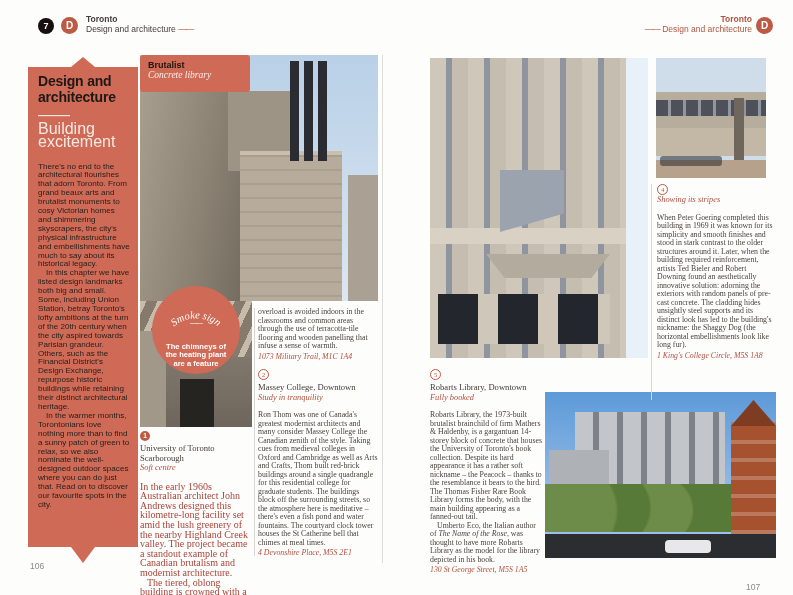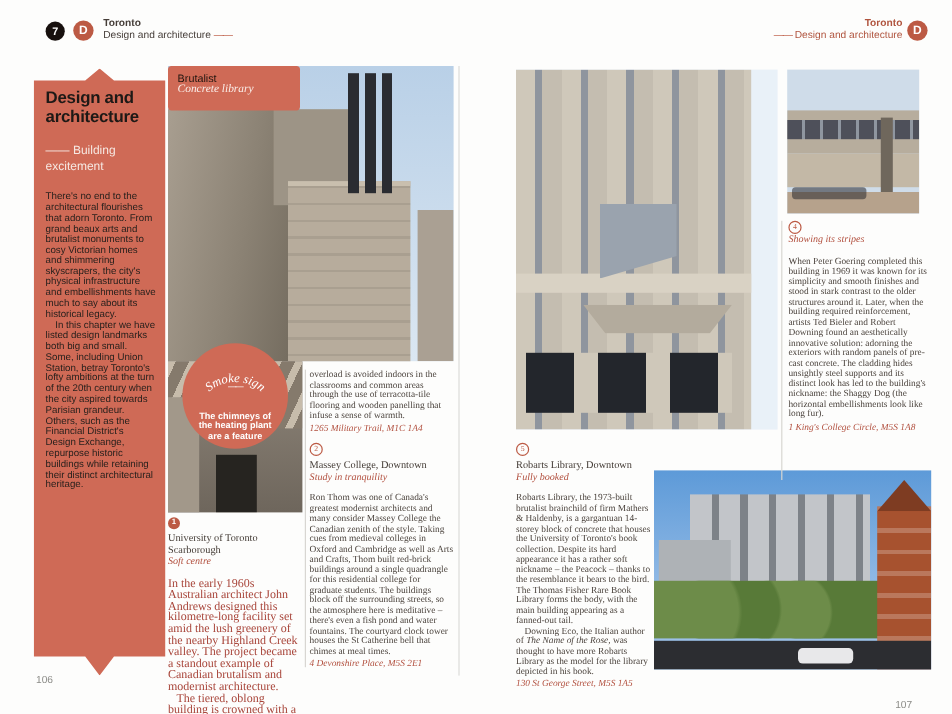--- a/index.html
+++ b/index.html
@@ -16,31 +16,31 @@
   .hdr-text b{display:block;}
   .hdr-right{text-align:right;color:#b0543e;}
   .red-dash{color:#bc5a44;letter-spacing:-1px;}
 
   
   #sidebar{left:28px;top:57px;width:110px;height:506px;background:#cf6a56;
            clip-path:polygon(0 10px,43px 10px,55px 0,67px 10px,110px 10px,
                              110px 490px,67px 490px,55px 506px,43px 490px,0 490px);
            box-sizing:border-box;padding:17px 8px 0 10px;}
   .sb-title{font-weight:bold;font-size:14px;line-height:15.5px;color:#1d1916;letter-spacing:-.2px;}
-  .sb-sub{margin-top:14px;font-size:10px;line-height:13.5px;color:#f6e8e2;}
+  .sb-sub{margin-top:3px;font-size:16px;line-height:13.5px;color:#f6e8e2;}
   .sb-body{margin-top:14px;width:92px;font-size:8.1px;line-height:8.9px;color:#29211d;}
   .sb-body p{margin:0;}
   .sb-body p.ind{text-indent:8px;}
 
   .pagenum{font-size:8.5px;color:#8b8b87;}
 
   
   #tag{left:140px;top:55px;width:110px;height:37px;background:#cf6a56;border-radius:3px;
        box-sizing:border-box;padding:5px 0 0 8px;z-index:4;}
-  .tag1{font-weight:normal;font-size:9px;color:#20150f;line-height:10px;}
+  .tag1{font-weight:bold;font-size:9px;color:#20150f;line-height:10px;}
   .tag2{font-style:italic;font-size:9.5px;color:#fbeee9;line-height:11px;font-family:"Liberation Serif",serif;}
 
   
   .photo{overflow:hidden;}
   .photo *{position:absolute;}
   #photoA{left:140px;top:55px;width:238px;height:246px;background:linear-gradient(#b9d0e7,#dbe7f2);z-index:1;}
   #photoA .bl{left:0;top:36px;width:100px;height:210px;background:linear-gradient(100deg,#a89e90,#8b8274 60%,#756d60);}
   #photoA .tw{left:88px;top:36px;width:62px;height:80px;background:#9d9486;}
   #photoA .bm{left:100px;top:96px;width:102px;height:150px;background:#b7ac9c;border-top:4px solid #c9bfae;
               background-image:repeating-linear-gradient(180deg,rgba(0,0,0,.08) 0 2px,transparent 2px 14px);}
@@ -135,20 +135,21 @@
   <div class="abs hdr-badge" style="left:756px;top:17px;">D</div>
 
   <div class="abs" id="fold"></div>
 
   <div class="abs" id="sidebar">
     <div class="sb-title">Design and architecture</div>
     <div class="sb-sub">—— Building excitement</div>
     <div class="sb-body">
       <p>There's no end to the architectural flourishes that adorn Toronto. From grand beaux arts and brutalist monuments to cosy Victorian homes and shimmering skyscrapers, the city's physical infrastructure and embellishments have much to say about its historical legacy.</p>
       <p class="ind">In this chapter we have listed design landmarks both big and small. Some, including Union Station, betray Toronto's lofty ambitions at the turn of the 20th century when the city aspired towards Parisian grandeur. Others, such as the Financial District's Design Exchange, repurpose historic buildings while retaining their distinct architectural heritage.</p>
+      <p class="ind">In the warmer months, Torontonians love nothing more than to find a sunny patch of green to relax, so we also nominate the well-designed outdoor spaces where you can do just that. Read on to discover our favourite spots in the city.</p>
     </div>
   </div>
 
   <div class="abs photo" id="photoA">
     <div class="bl"></div>
     <div class="tw"></div>
     <div class="bm"></div>
     <div class="ch"></div>
     <div class="br"></div>
   </div>
@@ -185,21 +186,21 @@
       <p class="ind">The tiered, oblong building is crowned with a distinctive row of three chimneys. Austerity</p>
     </div>
   </div>
 
   <div class="abs vrule" style="left:254px;top:308px;height:248px;"></div>
 
   <div class="abs ent" style="left:258px;top:308px;width:120px;">
     <div class="ent-body" style="margin-top:0;">
       <p>overload is avoided indoors in the classrooms and common areas through the use of terracotta-tile flooring and wooden panelling that infuse a sense of warmth.</p>
     </div>
-    <div class="addr">1265 Military Trail, M1C 1A4</div>
+    <div class="addr">1073 Military Trail, M1C 1A4</div>
   </div>
 
   <div class="abs ent" style="left:258px;top:369px;width:120px;">
     <div class="num-ring">2</div>
     <div class="ent-title">Massey College, Downtown</div>
     <div class="ent-tag">Study in tranquility</div>
     <div class="ent-body">
       <p>Ron Thom was one of Canada's greatest modernist architects and many consider Massey College the Canadian zenith of the style. Taking cues from medieval colleges in Oxford and Cambridge as well as Arts and Crafts, Thom built red-brick buildings around a single quadrangle for this residential college for graduate students. The buildings block off the surrounding streets, so the atmosphere here is meditative – there's even a fish pond and water fountains. The courtyard clock tower houses the St Catherine bell that chimes at meal times.</p>
     </div>
     <div class="addr">4 Devonshire Place, M5S 2E1</div>
@@ -242,20 +243,20 @@
     </div>
     <div class="addr">1 King's College Circle, M5S 1A8</div>
   </div>
 
   <div class="abs ent" style="left:430px;top:369px;width:112px;">
     <div class="num-ring">5</div>
     <div class="ent-title">Robarts Library, Downtown</div>
     <div class="ent-tag">Fully booked</div>
     <div class="ent-body">
       <p>Robarts Library, the 1973-built brutalist brainchild of firm Mathers &amp; Haldenby, is a gargantuan 14-storey block of concrete that houses the University of Toronto's book collection. Despite its hard appearance it has a rather soft nickname – the Peacock – thanks to the resemblance it bears to the bird. The Thomas Fisher Rare Book Library forms the body, with the main building appearing as a fanned-out tail.</p>
-      <p class="ind"><span>Downing Eco, the Italian author of </span><i>The Name of the Rose</i><span>, was thought to have more Robarts Library as the model for the library depicted in his book.</span></p>
+      <p class="ind"><span>Umberto Eco, the Italian author of </span><i>The Name of the Rose</i><span>, was thought to have more Robarts Library as the model for the library depicted in his book.</span></p>
     </div>
     <div class="addr">130 St George Street, M5S 1A5</div>
   </div>
 
   <div class="abs pagenum" style="left:746px;top:582px;">107</div>
 
 </div>
 
 </body></html>

